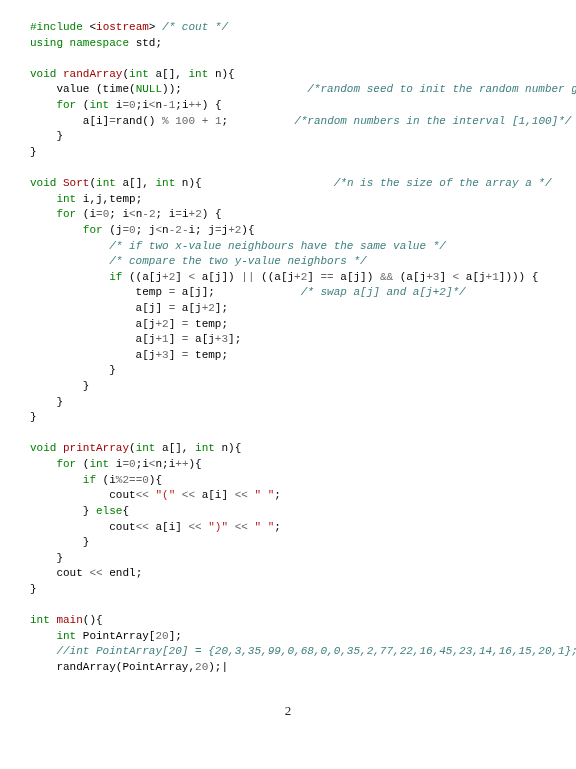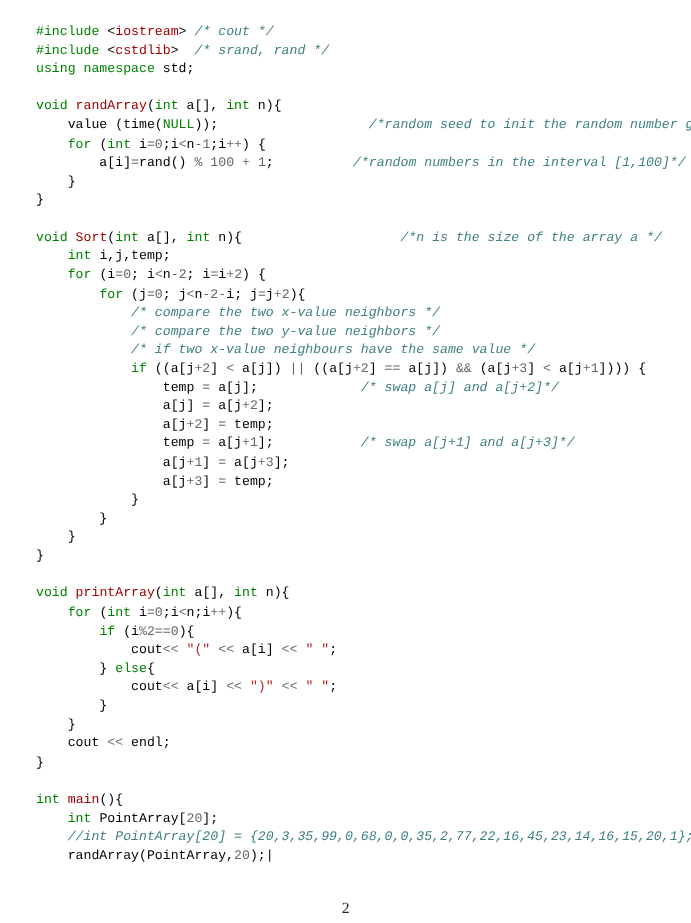--- a/index.html
+++ b/index.html
@@ -22,42 +22,39 @@
   .num { color: #666666; }
   .null { color: #008000; font-family: Liberation Mono, monospace; }
   .op { color: #666666; }
   .page-number { text-align: center; font-family: serif; font-size: 13px; margin-top: 26px; color:#222;}
 </style>
 </head>
 <body>
 
 <div id="code-container">
     <div class="line"><span class="kw">#include </span><span>&lt;</span><span class="fn">iostream</span><span>&gt; </span><span class="com">/* cout */</span></div>
-    <div class="line"><span class="kw">#include </span><span>&lt;</span><span class="fn">cstdlib</span><span>&gt;  </span><span class="com">/* srand, rand */</span></div>
     <div class="line"><span class="kw">using namespace</span><span> std;</span></div>
     <div class="line">&nbsp;</div>
     <div class="line"><span class="type">void</span><span> </span><span class="fn">randArray</span><span>(</span><span class="type">int</span><span> a[], </span><span class="type">int</span><span> n){</span></div>
     <div class="line"><span>    value (time(</span><span class="null">NULL</span><span>));                   </span><span class="com">/*random seed to init the random number generator*/</span></div>
     <div class="line"><span>    </span><span class="kw">for</span><span> (</span><span class="type">int</span><span> i</span><span class="op">=</span><span class="num">0</span><span>;i</span><span class="op">&lt;</span><span>n</span><span class="op">-</span><span class="num">1</span><span>;i</span><span class="op">++</span><span>) {</span></div>
     <div class="line"><span>        a[i]</span><span class="op">=</span><span>rand() </span><span class="op">%</span><span> </span><span class="num">100</span><span> </span><span class="op">+</span><span> </span><span class="num">1</span><span>;          </span><span class="com">/*random numbers in the interval [1,100]*/</span></div>
     <div class="line"><span>    }</span></div>
     <div class="line"><span>}</span></div>
     <div class="line">&nbsp;</div>
     <div class="line"><span class="type">void</span><span> </span><span class="fn">Sort</span><span>(</span><span class="type">int</span><span> a[], </span><span class="type">int</span><span> n){                    </span><span class="com">/*n is the size of the array a */</span></div>
     <div class="line"><span>    </span><span class="type">int</span><span> i,j,temp;</span></div>
     <div class="line"><span>    </span><span class="kw">for</span><span> (i</span><span class="op">=</span><span class="num">0</span><span>;</span><span> i</span><span class="op">&lt;</span><span>n</span><span class="op">-</span><span class="num">2</span><span>;</span><span> i</span><span class="op">=</span><span>i</span><span class="op">+</span><span class="num">2</span><span>) {</span></div>
     <div class="line"><span>        </span><span class="kw">for</span><span> (j</span><span class="op">=</span><span class="num">0</span><span>;</span><span> j</span><span class="op">&lt;</span><span>n</span><span class="op">-</span><span class="num">2</span><span class="op">-</span><span>i;</span><span> j</span><span class="op">=</span><span>j</span><span class="op">+</span><span class="num">2</span><span>){</span></div>
-    <div class="line"><span>            </span><span class="com">/* compare the two x-value neighbors */</span></div>
+    <div class="line"><span>            </span><span class="com">/* if two x-value neighbours have the same value */</span></div>
     <div class="line"><span>            </span><span class="com">/* compare the two y-value neighbors */</span></div>
-    <div class="line"><span>            </span><span class="com">/* if two x-value neighbours have the same value */</span></div>
     <div class="line"><span>            </span><span class="kw">if</span><span> ((a[j</span><span class="op">+</span><span class="num">2</span><span>] </span><span class="op">&lt;</span><span> a[j]) </span><span class="op">||</span><span> ((a[j</span><span class="op">+</span><span class="num">2</span><span>] </span><span class="op">==</span><span> a[j]) </span><span class="op">&amp;&amp;</span><span> (a[j</span><span class="op">+</span><span class="num">3</span><span>] </span><span class="op">&lt;</span><span> a[j</span><span class="op">+</span><span class="num">1</span><span>]))) {</span></div>
     <div class="line"><span>                temp </span><span class="op">=</span><span> a[j];             </span><span class="com">/* swap a[j] and a[j+2]*/</span></div>
     <div class="line"><span>                a[j] </span><span class="op">=</span><span> a[j</span><span class="op">+</span><span class="num">2</span><span>];</span></div>
     <div class="line"><span>                a[j</span><span class="op">+</span><span class="num">2</span><span>] </span><span class="op">=</span><span> temp;</span></div>
-    <div class="line"><span>                temp </span><span class="op">=</span><span> a[j</span><span class="op">+</span><span class="num">1</span><span>];           </span><span class="com">/* swap a[j+1] and a[j+3]*/</span></div>
     <div class="line"><span>                a[j</span><span class="op">+</span><span class="num">1</span><span>] </span><span class="op">=</span><span> a[j</span><span class="op">+</span><span class="num">3</span><span>];</span></div>
     <div class="line"><span>                a[j</span><span class="op">+</span><span class="num">3</span><span>] </span><span class="op">=</span><span> temp;</span></div>
     <div class="line"><span>            }</span></div>
     <div class="line"><span>        }</span></div>
     <div class="line"><span>    }</span></div>
     <div class="line"><span>}</span></div>
     <div class="line">&nbsp;</div>
     <div class="line"><span class="type">void</span><span> </span><span class="fn">printArray</span><span>(</span><span class="type">int</span><span> a[], </span><span class="type">int</span><span> n){</span></div>
     <div class="line"><span>    </span><span class="kw">for</span><span> (</span><span class="type">int</span><span> i</span><span class="op">=</span><span class="num">0</span><span>;i</span><span class="op">&lt;</span><span>n;i</span><span class="op">++</span><span>){</span></div>
     <div class="line"><span>        </span><span class="kw">if</span><span> (i</span><span class="op">%</span><span class="num">2</span><span class="op">==</span><span class="num">0</span><span>){</span></div>

